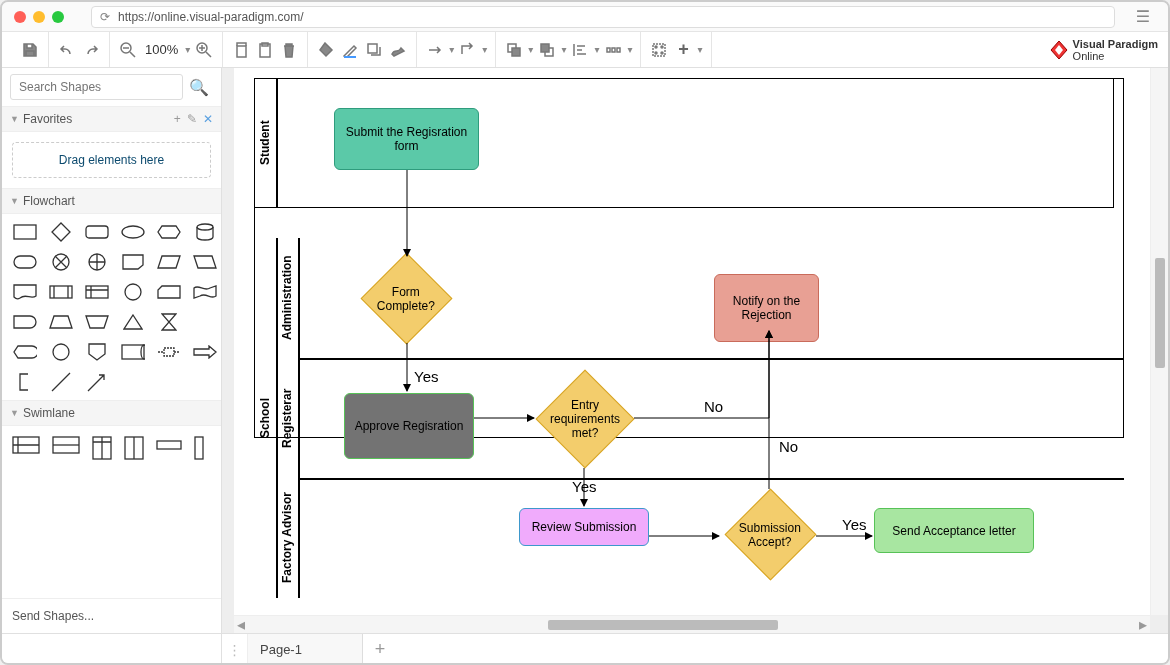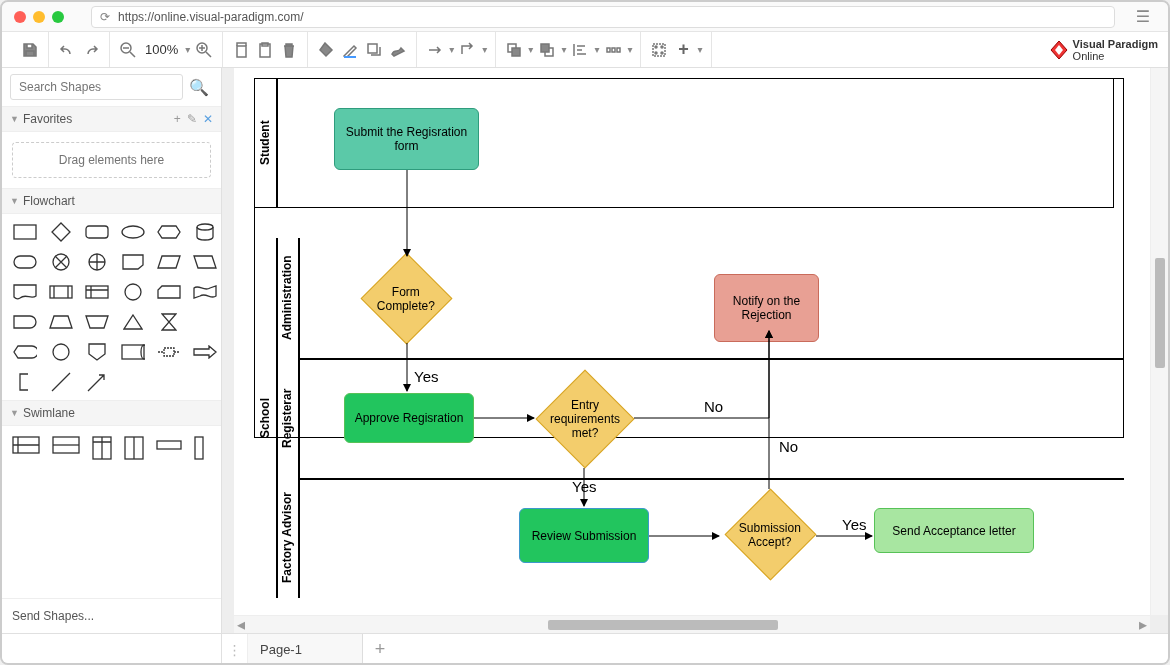--- a/index.html
+++ b/index.html
@@ -25,21 +25,21 @@
 .main { display:flex; height:565px; }
 .sidebar { width:220px; background:#fff; border-right:1px solid #e0e0e0; display:flex; flex-direction:column; overflow:hidden; }
 .search-row { display:flex; align-items:center; padding:6px 8px; gap:6px; }
 .search-row input { flex:1; height:26px; border:1px solid #ddd; border-radius:3px; padding:0 8px; font-size:12px; }
 .search-row .kebab { color:#aaa; font-size:14px; }
 .palette-section { }
 .palette-hdr { display:flex; align-items:center; padding:5px 8px; font-size:12px; color:#555; background:#f5f5f5; border-top:1px solid #eee; border-bottom:1px solid #eee; }
 .palette-hdr .tri { margin-right:4px; color:#999; font-size:9px; }
 .palette-hdr .actions { margin-left:auto; display:flex; gap:6px; font-size:12px; color:#999; }
 .palette-hdr .actions .x { color:#5aa0e0; }
-.drop-zone { margin:10px; border:1px dashed #ccc; border-radius:4px; height:36px; display:flex; align-items:center; justify-content:center; font-size:12px; color:#737373; }
+.drop-zone { margin:10px; border:1px dashed #ccc; border-radius:4px; height:36px; display:flex; align-items:center; justify-content:center; font-size:12px; color:#0c4a6e; }
 .shape-grid { padding:8px 10px; display:grid; grid-template-columns:repeat(6,1fr); gap:10px 10px; }
 .shape-cell { width:26px; height:20px; display:flex; align-items:center; justify-content:center; }
 .shape-cell svg { stroke:#333; fill:none; stroke-width:1.3; }
 .swim-grid { padding:10px; display:flex; gap:12px; }
 .swim-grid svg { stroke:#333; fill:none; stroke-width:1.3; }
 .more-shapes { margin-top:auto; padding:10px; font-size:12px; color:#555; border-top:1px solid #eee; }
 
 
 .canvas-wrap { flex:1; background:#eee; position:relative; overflow:hidden; }
 .canvas-scroll { position:absolute; top:0; left:12px; right:18px; bottom:18px; background:#fff; overflow:hidden; }
@@ -499,30 +499,30 @@
         <div class="lane-label" style="left:22px;top:400px;width:22px;height:120px">
             <span>Factory Advisor</span>
           </div>
 
         <div class="node process" style="left:80px;top:30px;width:145px;height:62px;background:#5bc9a8;border-color:#2f9c7d">
             <span>Submit the Regisration form</span>
           </div>
         <div class="node decision" style="left:120px;top:188px;width:65px;height:65px;background:#f3cd6c;border-color:#d6a424">
             <div class="inner"><span>Form Complete?</span></div>
           </div>
-        <div class="node process" style="left:90px;top:315px;width:130px;height:50px;background:#22c55e;border-color:#57c257">
+        <div class="node process" style="left:90px;top:315px;width:130px;height:66px;background:#737373;border-color:#57c257">
             <span>Approve Regisration</span>
           </div>
         <div class="node decision" style="left:296px;top:306px;width:70px;height:70px;background:#f3cd6c;border-color:#d6a424">
             <div class="inner"><span>Entry requirements met?</span></div>
           </div>
         <div class="node process" style="left:460px;top:196px;width:105px;height:68px;background:#e8a094;border-color:#c96b5b">
             <span>Notify on the Rejection</span>
           </div>
-        <div class="node process" style="left:265px;top:430px;width:130px;height:55px;background:#22c55e;border-color:#3d98cc">
+        <div class="node process" style="left:265px;top:430px;width:130px;height:38px;background:#f0abfc;border-color:#3d98cc">
             <span>Review Submission</span>
           </div>
         <div class="node decision" style="left:484px;top:424px;width:65px;height:65px;background:#f3cd6c;border-color:#d6a424">
             <div class="inner"><span>Submission Accept?</span></div>
           </div>
         <div class="node process" style="left:620px;top:430px;width:160px;height:45px;background:#a8e6a1;border-color:#57c257">
             <span>Send Acceptance letter</span>
           </div>
 
         <div class="edge-label" style="left:160px;top:290px">Yes</div>

